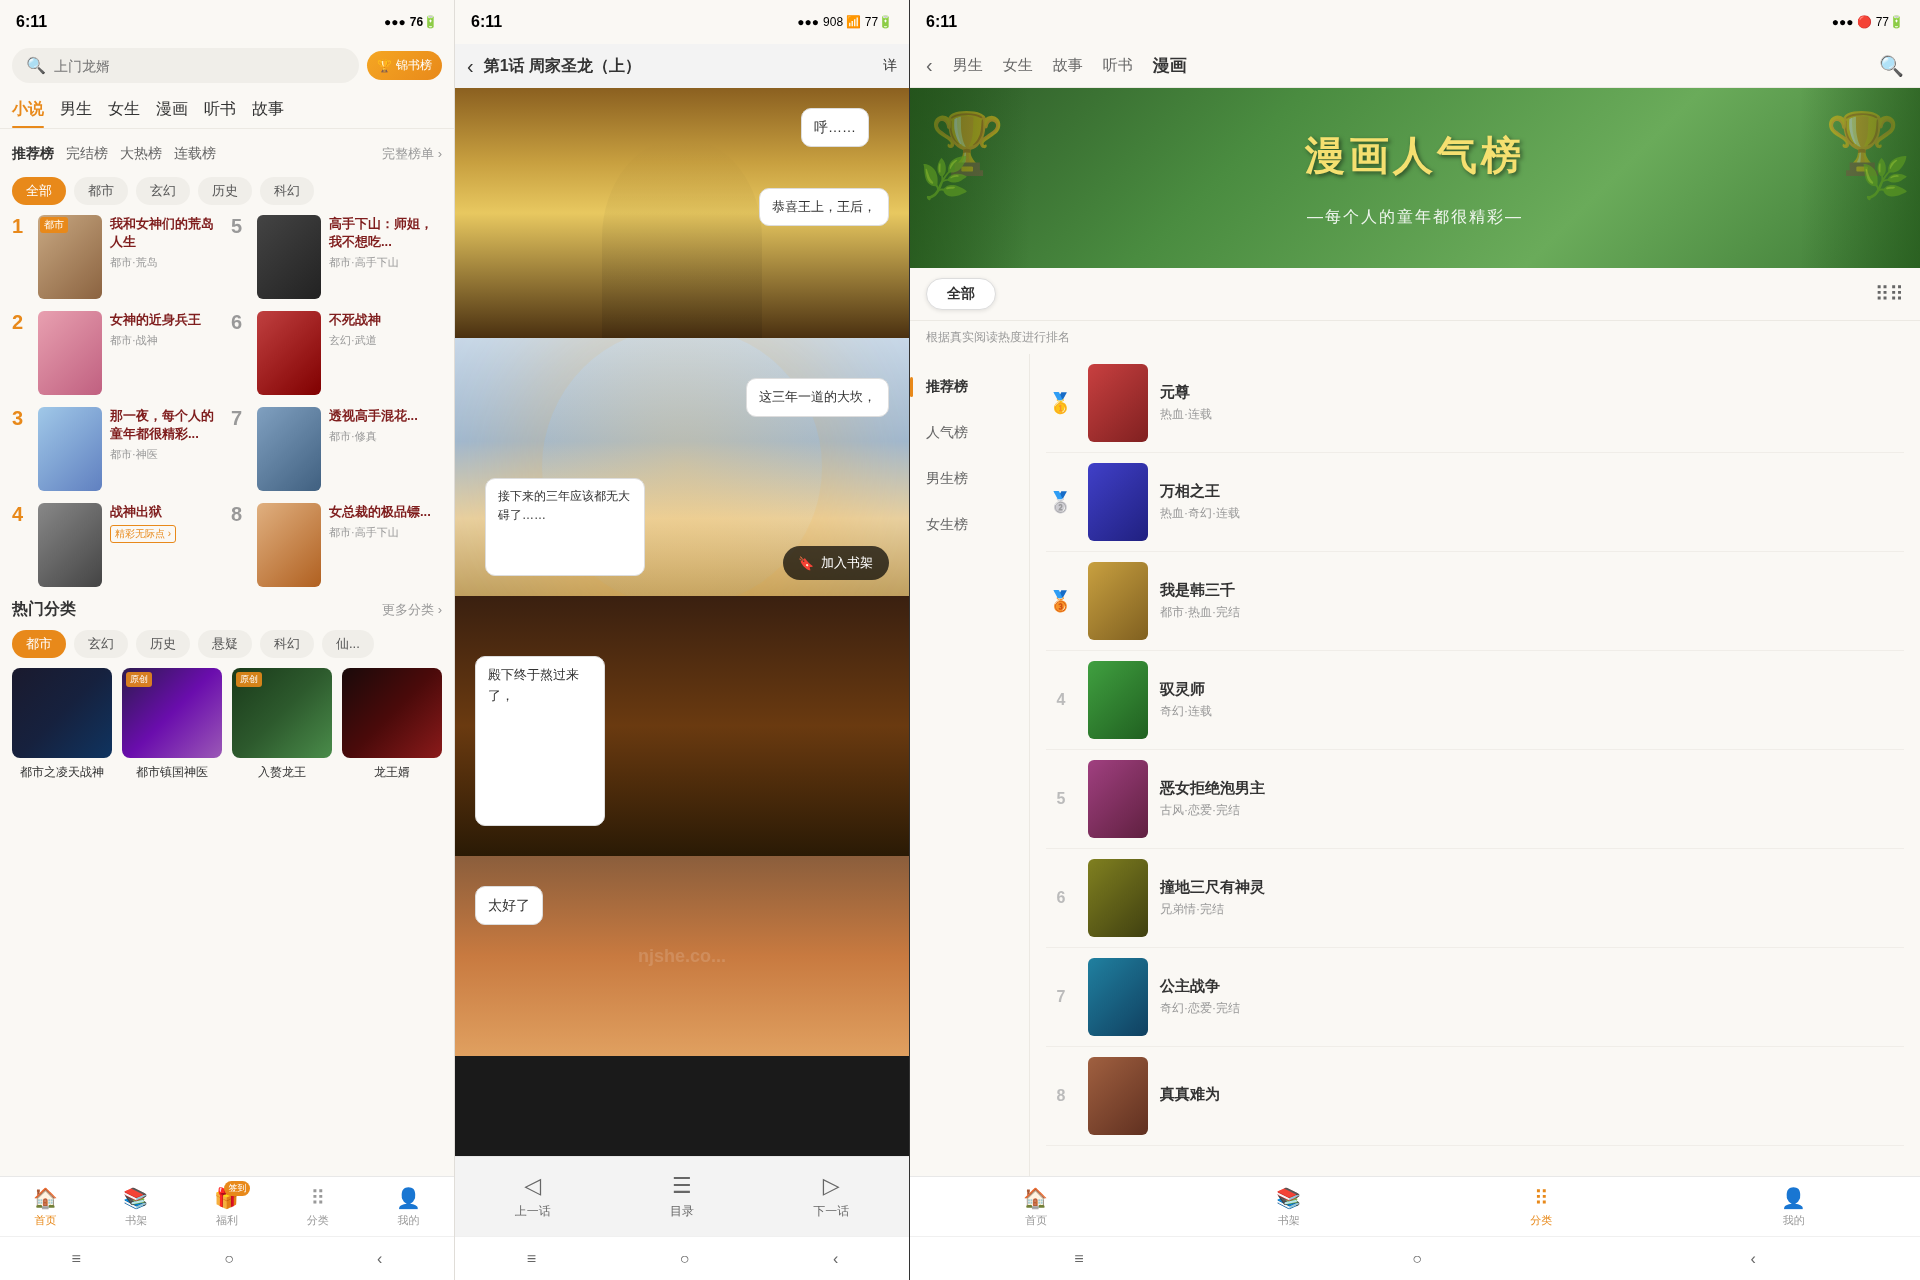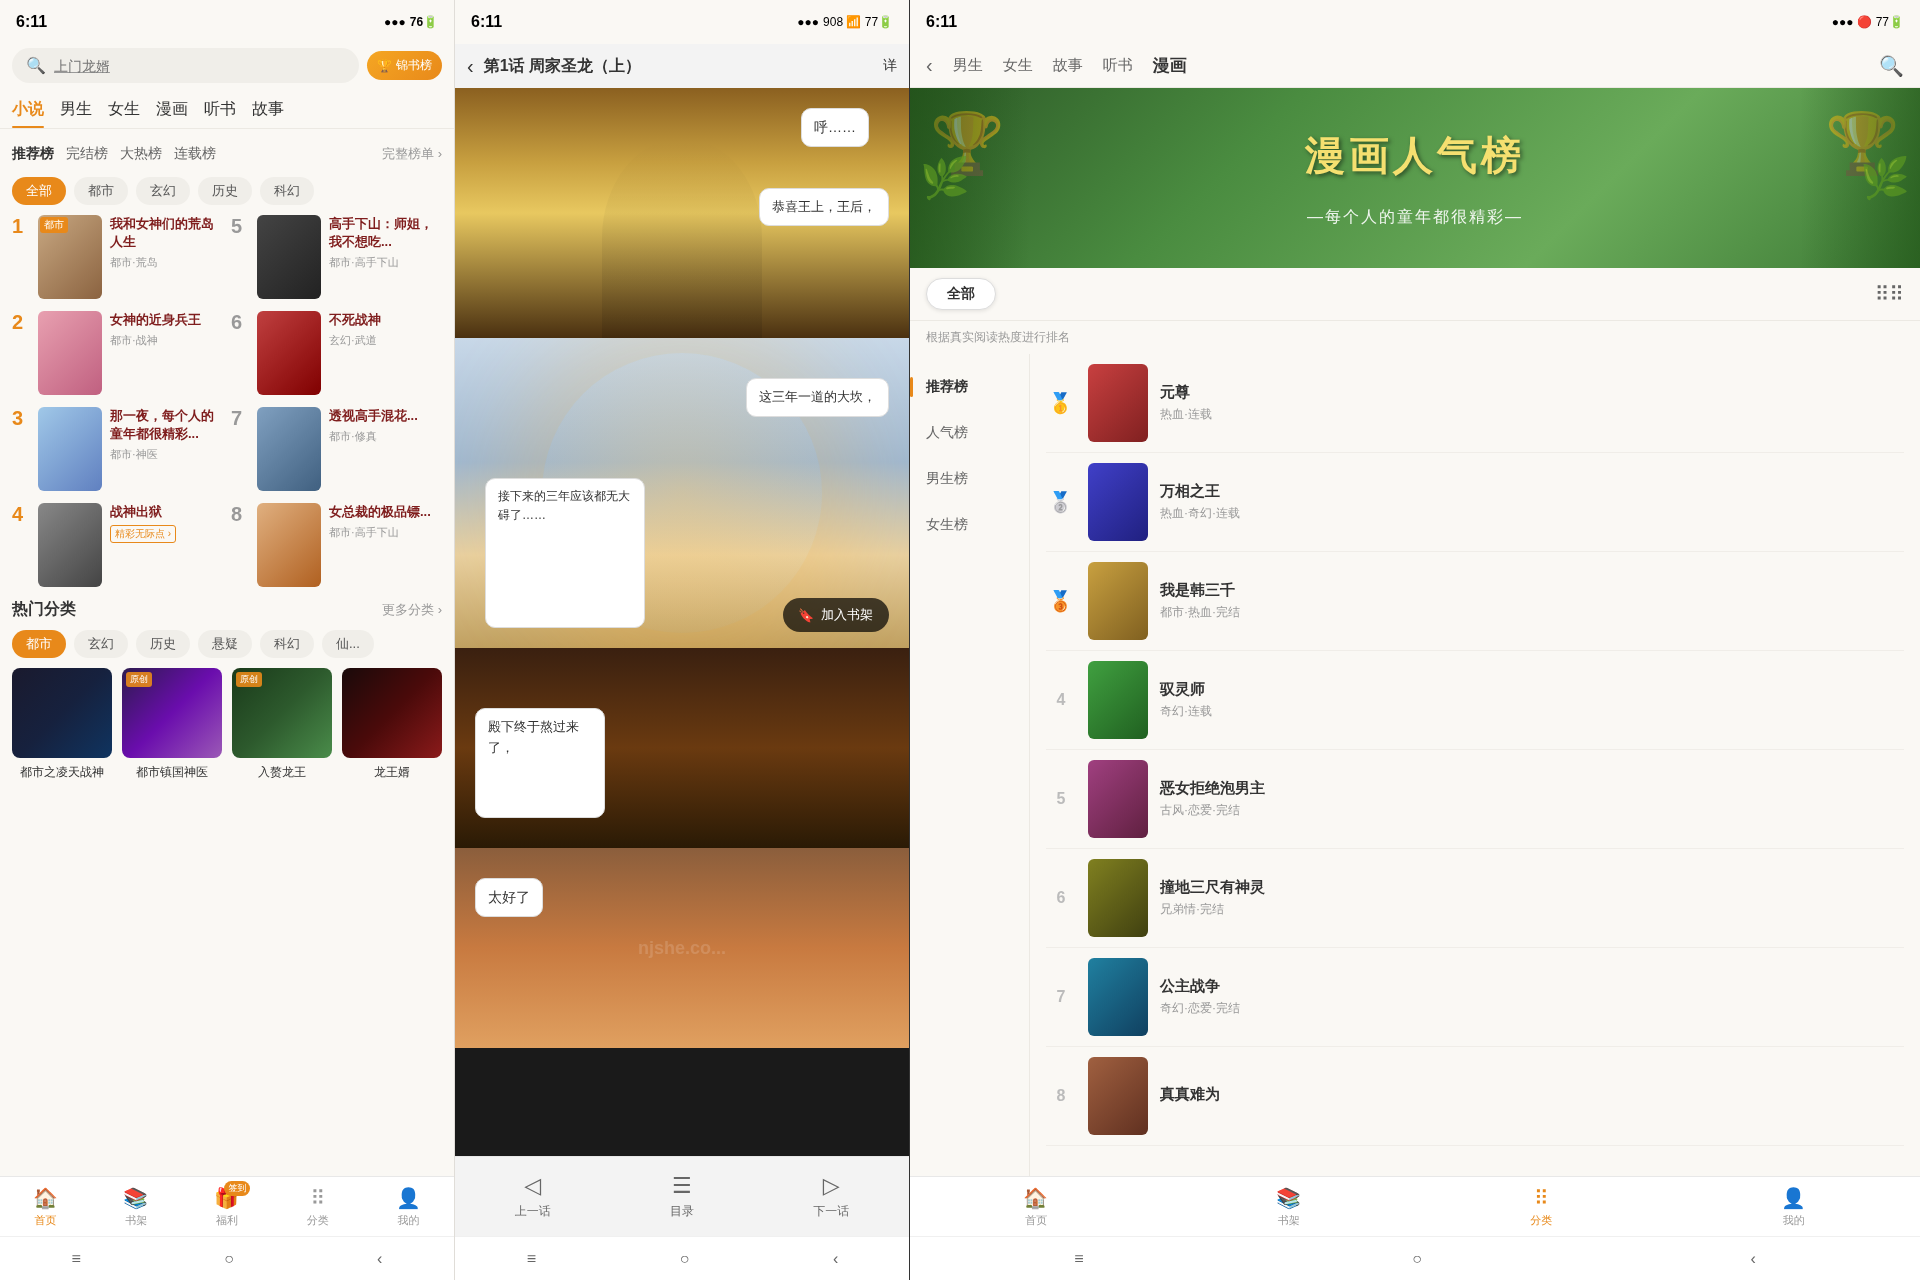--- a/index.html
+++ b/index.html
@@ -49,21 +49,20 @@
       padding: 8px 14px;
       gap: 8px;
     }
     .search-bar input {
       background: transparent;
       border: none;
       outline: none;
       font-size: 14px;
       color: #999;
       flex: 1;
-      text-decoration: underline;
     }
 
     .nav-tabs {
       display: flex;
       align-items: center;
       padding: 0 12px;
       gap: 16px;
       border-bottom: 1px solid #ece9e3;
       margin-bottom: 8px;
     }
@@ -783,33 +782,33 @@
 
   <div class="comic-panels">
 
     <div class="comic-panel cp-1" style="height:250px;">
       <div class="speech-bubble bubble-1" style="top:20px;right:40px;font-size:14px;">呼……</div>
       <div class="speech-bubble bubble-2" style="top:100px;right:20px;font-size:13px;max-width:130px;">恭喜王上，王后，</div>
 
       <div style="position:absolute;bottom:0;left:50%;transform:translateX(-50%);width:160px;height:200px;background:linear-gradient(180deg,transparent,rgba(0,0,0,0.1));border-radius:50% 50% 0 0;"></div>
     </div>
 
-    <div class="comic-panel cp-2" style="height:310px;position:relative;overflow:hidden;">
+    <div class="comic-panel cp-2" style="height:258px;position:relative;overflow:hidden;">
 
       <div style="position:absolute;top:50%;left:50%;transform:translate(-50%,-50%);width:280px;height:280px;border-radius:50%;background:radial-gradient(ellipse,rgba(255,200,100,0.3),transparent);box-shadow:0 0 80px 40px rgba(255,180,60,0.2);"></div>
       <div class="speech-bubble bubble-3" style="top:40px;right:20px;max-width:150px;font-size:13px;line-height:1.6;">这三年一道的大坎，</div>
       <div class="speech-bubble bubble-4" style="top:140px;right:15px;max-width:160px;font-size:12px;line-height:1.6;">接下来的三年应该都无大碍了……</div>
 
       <div class="add-shelf-btn">
         <span>🔖</span>
         <span>加入书架</span>
       </div>
     </div>
 
-    <div class="comic-panel cp-3" style="height:200px;position:relative;background:linear-gradient(180deg,#3a2010,#6a3a10,#2a1a05);">
+    <div class="comic-panel cp-3" style="height:260px;position:relative;background:linear-gradient(180deg,#3a2010,#6a3a10,#2a1a05);">
       <div class="speech-bubble bubble-5" style="bottom:30px;left:20px;max-width:130px;font-size:13px;line-height:1.6;">殿下终于熬过来了，</div>
     </div>
 
     <div class="comic-panel" style="height:200px;background:linear-gradient(180deg,#8b5e3c,#c87a40,#e0a060);position:relative;">
       <div class="speech-bubble" style="top:30px;left:20px;max-width:100px;font-size:14px;">太好了</div>
 
       <div style="position:absolute;top:50%;left:50%;transform:translate(-50%,-50%);color:rgba(255,255,255,0.15);font-size:18px;font-weight:700;white-space:nowrap;">njshe.co...</div>
     </div>
   </div>
 

